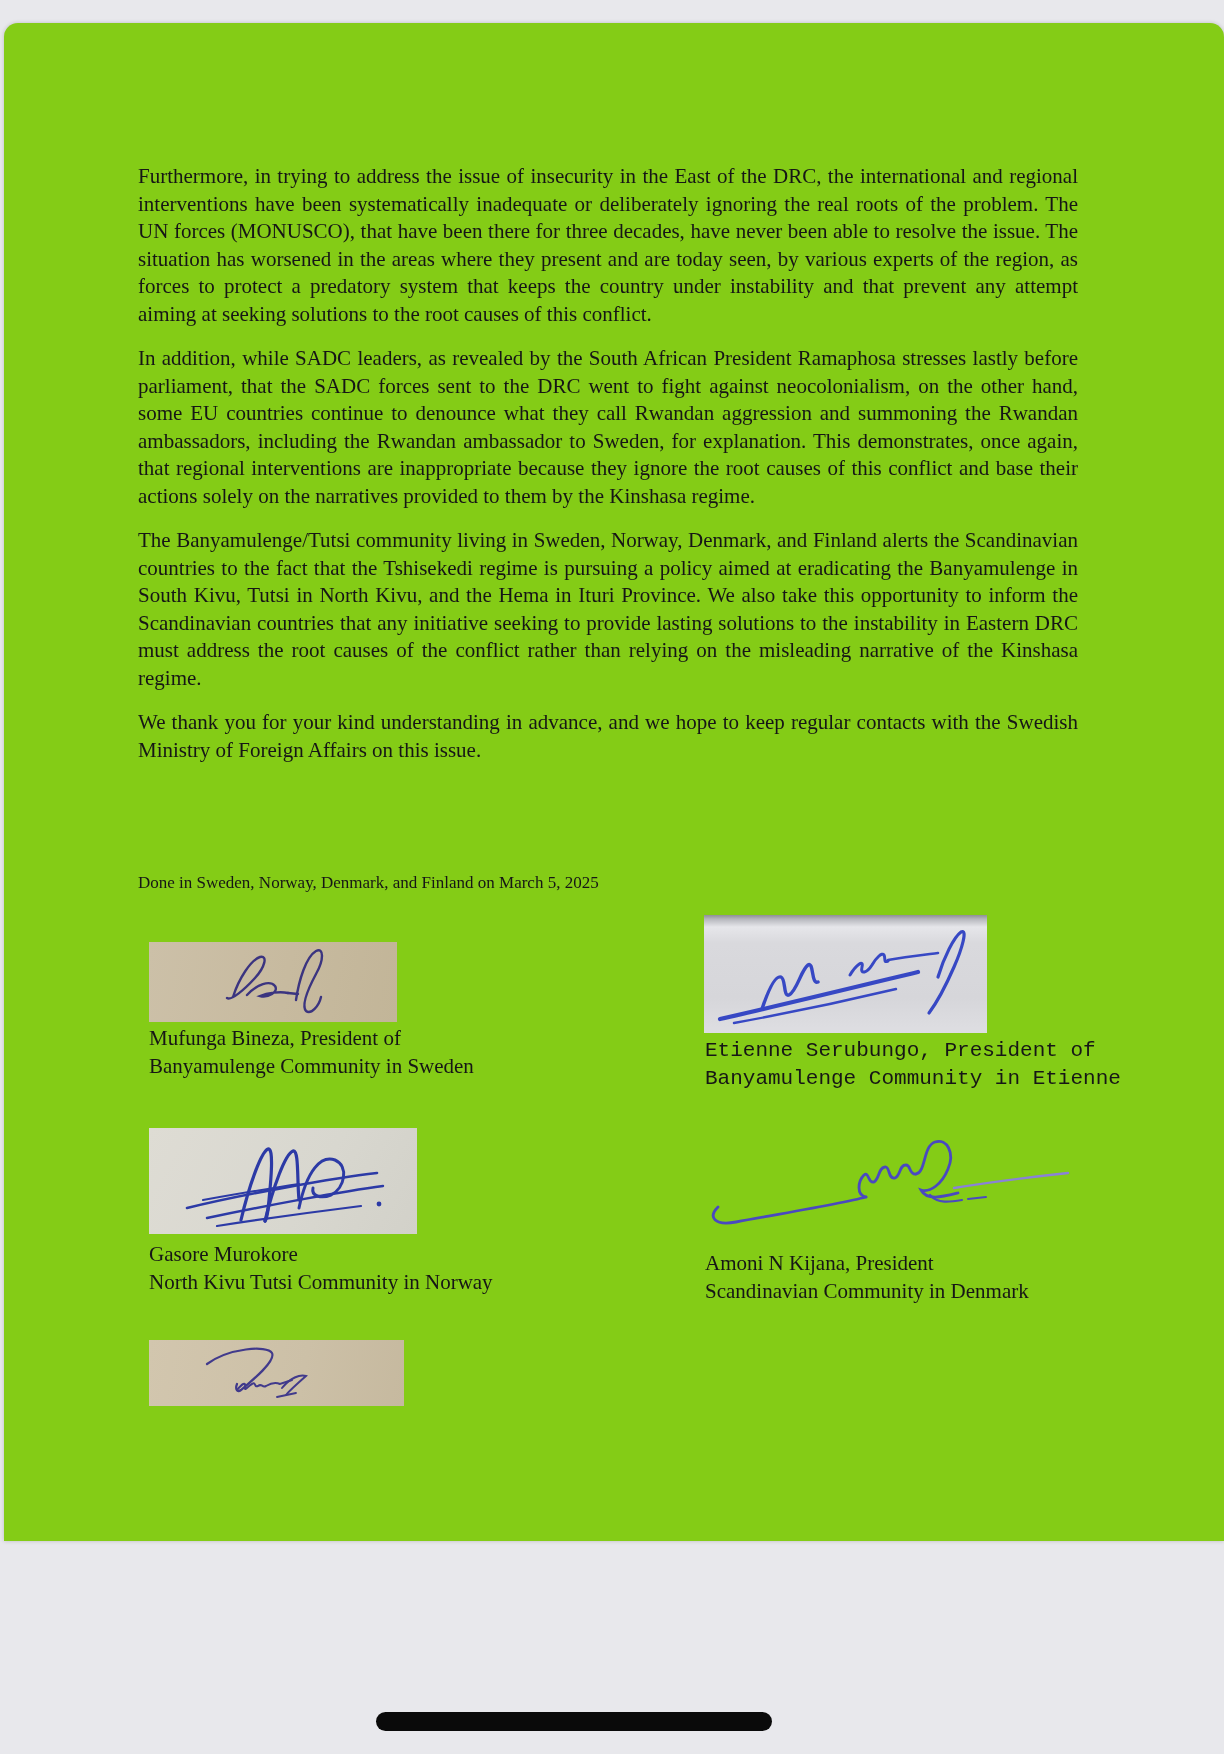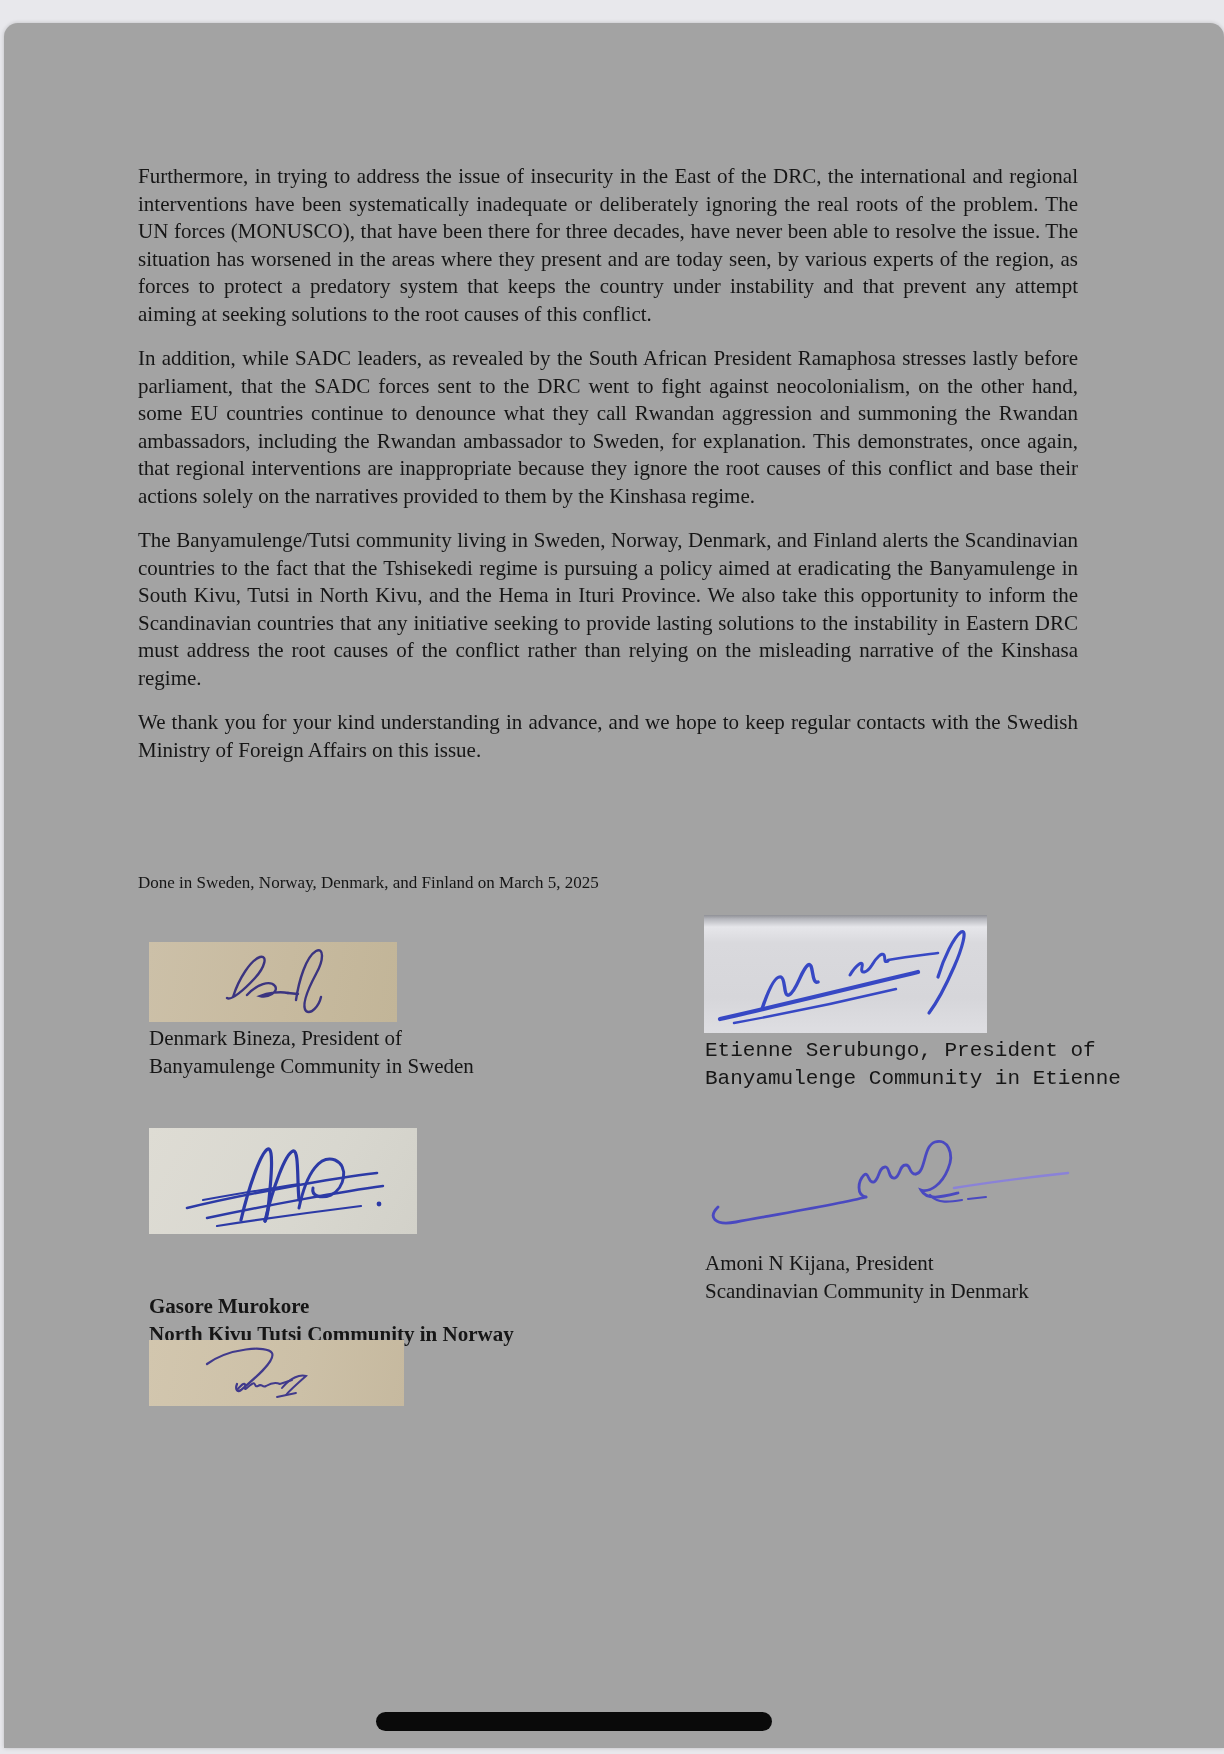--- a/index.html
+++ b/index.html
@@ -3,22 +3,22 @@
 <meta charset="utf-8">
 <style>
   html,body{margin:0;padding:0;}
   body{
     width:1224px;height:1754px;position:relative;overflow:hidden;
     background:#e8e8ec;
     font-family:"Liberation Serif","DejaVu Serif",serif;
   }
   .screen{position:absolute;inset:0;}
   .paper{
-    position:absolute;left:4px;top:23px;width:1220px;height:1725px;
-    background:#a3a3a3;border-radius:14px 14px 0 0;
+    position:absolute;left:4px;top:23px;width:1220px;height:1518px;
+    background:#84cc16;border-radius:14px 14px 0 0;
     box-shadow:0 0 4px rgba(0,0,0,.18);
   }
   .doc-text{
     position:absolute;left:134px;top:140px;width:940px;
     font-size:21px;line-height:27.5px;color:#161616;
   }
   .doc-text p{margin:0 0 17px 0;text-align:justify;}
   .dateline{
     position:absolute;left:134px;top:850px;width:800px;
     font-size:17px;color:#161616;
@@ -32,21 +32,21 @@
     background:linear-gradient(120deg,#dedcd4 0%,#d8d7cf 60%,#d2d1c9 100%);}
   .photo-beige2{left:145px;top:1317px;width:255px;height:66px;
     background:linear-gradient(100deg,#d2c6ae 0%,#ccc0a7 60%,#c6b99f 100%);}
   .sig-free{position:absolute;left:692px;top:1108px;width:390px;height:115px;}
   .sig-photo svg,.sig-free svg{display:block;width:100%;height:100%;}
   .sig-label{
     position:absolute;font-size:21px;line-height:27.5px;color:#161616;white-space:nowrap;
   }
   .lbl-1{left:145px;top:1002px;}
   .lbl-2{left:701px;top:1014px;font-family:Liberation Mono, monospace;}
-  .lbl-3{left:145px;top:1270px;font-weight:bold;}
+  .lbl-3{left:145px;top:1218px;}
   .lbl-4{left:701px;top:1227px;}
   .lbl-5{left:145px;top:1387px;}
   .home-indicator{
     position:absolute;left:372px;top:1689px;width:396px;height:19px;
     border-radius:10px;background:#0a0a0a;
   }
 </style>
 </head>
 <body>
 
@@ -66,21 +66,21 @@
       <svg viewBox="0 0 248 80">
         <g fill="none" stroke="#3b3480" stroke-width="2.4" stroke-linecap="round">
           <path d="M84,55 C90,36 102,18 111,15 C119,13 116,25 106,36 C95,48 82,59 78,56"></path>
           <path d="M98,53 C108,42 121,38 126,44 C130,50 119,56 111,54 C118,51 131,49 139,51"></path>
           <path d="M147,58 C150,38 157,15 167,9 C175,5 175,18 167,32 C159,47 152,63 157,69 C162,73 170,64 172,55"></path>
           <path d="M139,51 L149,52"></path>
         </g>
       </svg>
     </div>
     <div class="sig-label lbl-1">
-      <div>Denmark Bineza, President of</div>
+      <div>Mufunga Bineza, President of</div>
       <div>Banyamulenge Community in Sweden</div>
     </div>
 
     <div class="sig-photo photo-gray">
       <svg viewBox="0 0 283 118">
         <g fill="none" stroke="#3748c4" stroke-linecap="round">
           <path d="M16,104 C70,92 160,70 214,57" stroke-width="4.2"></path>
           <path d="M30,108 C85,98 150,84 192,74" stroke-width="2.4"></path>
           <path d="M58,94 C64,76 71,60 77,62 C82,64 79,82 85,80 C93,76 97,55 104,50 C110,46 107,70 114,67" stroke-width="3.4"></path>
           <path d="M146,60 C152,50 160,44 158,52 C156,60 163,58 168,50 C172,43 178,37 180,40 C182,44 179,48 184,46" stroke-width="3"></path>

